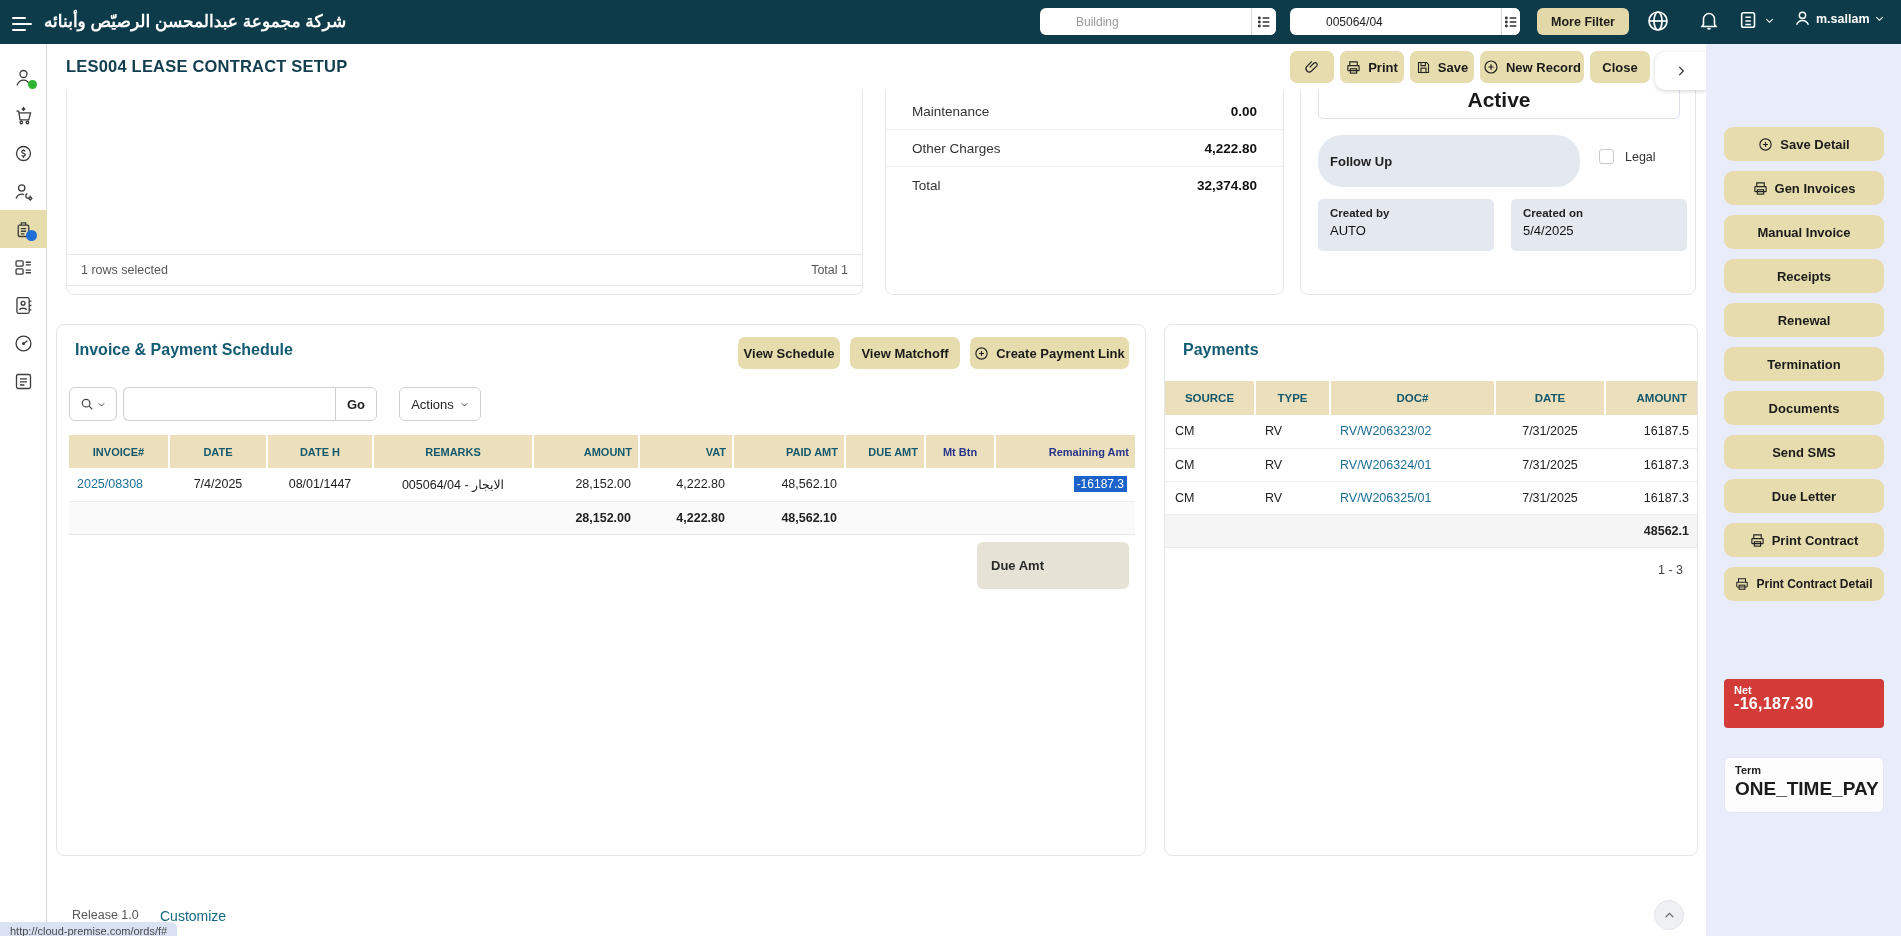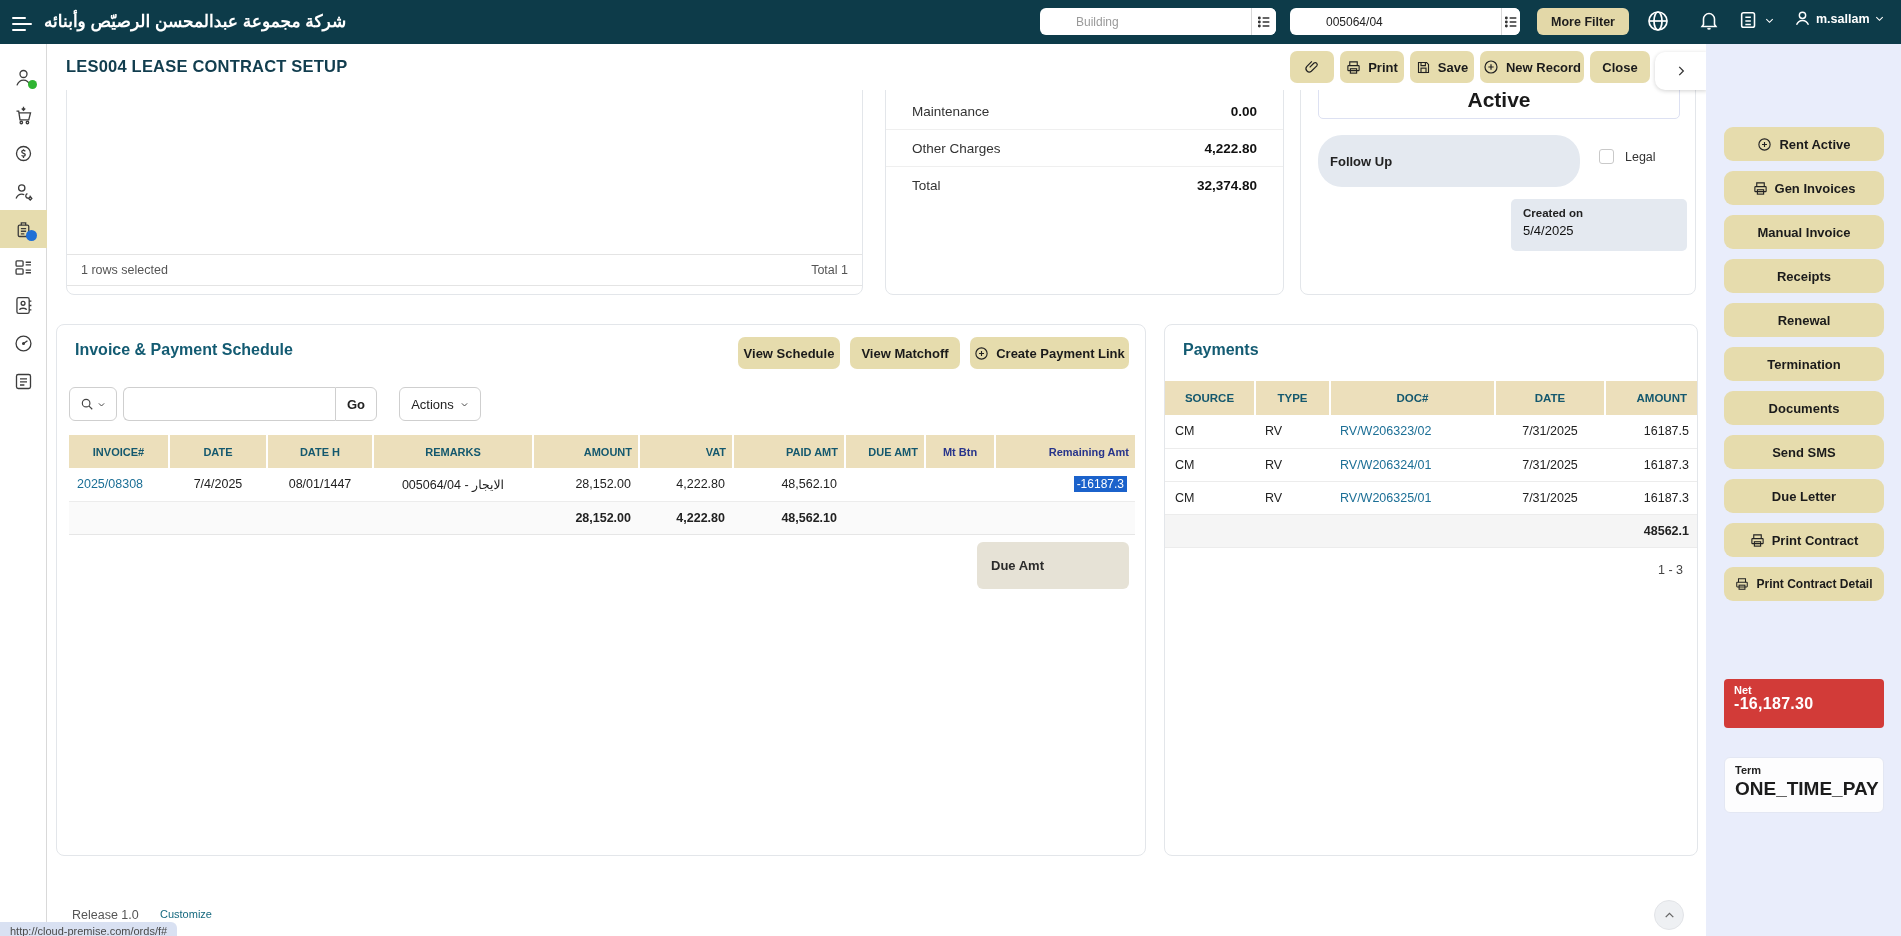--- a/index.html
+++ b/index.html
@@ -94,21 +94,21 @@
   .paytable { position:absolute; left:0; top:56px; width:534px; table-layout:fixed; }
   .paytable th { background:#ecdfbb; color:#14586e; font-size:11.5px; font-weight:bold; height:34px; border-right:2px solid #fff; text-align:center; padding:0 8px; }
   .paytable th:last-child { border-right:none; text-align:right; padding-right:12px; }
   .paytable td { height:33px; font-size:12.5px; color:#222; border-bottom:1px solid #ececec; padding:0 10px; }
   .paytable tr.totals td { background:#f5f5f5; font-weight:bold; }
   .paypage { position:absolute; right:14px; top:238px; font-size:12.5px; color:#444; }
 
   
   .footer { position:absolute; left:47px; top:896px; width:1659px; height:40px; background:#fff; }
   .release { position:absolute; left:25px; top:12px; font-size:12.5px; color:#555; }
-  .customize { position:absolute; left:113px; top:12px; font-size:11px; color:#15697f; cursor:pointer; text-decoration:none; }
+  .customize { position:absolute; left:113px; top:12px; font-size:14px; color:#15697f; cursor:pointer; text-decoration:none; }
   .scrolltop { position:absolute; right:22px; top:4px; width:30px; height:30px; border-radius:50%; background:#eef0f3; border:1px solid #e2e4e8; display:flex; align-items:center; justify-content:center; cursor:pointer; }
   .urltip { position:absolute; left:0; top:922px; height:14px; background:#d9e1f2; border-radius:0 6px 0 0; padding:3px 10px 8px; font-size:11px; color:#4a4a4a; white-space:nowrap; overflow:hidden; z-index:50; }
 
   svg { display:block; }
 </style>
 </head>
 <body>
 
 <div id="app">
 
@@ -317,20 +317,24 @@
           <b>32,374.80</b>
       </div>
     </div>
 
     <div class="card card-status">
       <div class="activebox">Active</div>
       <div class="graybox followup">Follow Up</div>
       <div class="legalwrap">
         <span class="checkbox"></span>
         <span>Legal</span>
+      </div>
+      <div class="graybox created cb1">
+        <div class="clbl">Created by</div>
+        <div class="cval">AUTO</div>
       </div>
       <div class="graybox created cb2">
         <div class="clbl">Created on</div>
         <div class="cval">5/4/2025</div>
       </div>
     </div>
 
     <div class="card card-invoice">
       <div class="sec-title">Invoice &amp; Payment Schedule</div>
       <button class="tan-btn inv-btn" style="left:681px;width:102px;">View Schedule</button>
@@ -478,21 +482,21 @@
   </div>
 
   <div class="rightpanel">
     <button class="tan-btn rp-btn" style="top:83px;">
       <span>
           <svg width="15" height="15" viewBox="0 0 24 24" fill="none" stroke="#222" stroke-width="1.8">
             <circle cx="12" cy="12" r="9"></circle>
             <path d="M12 8v8M8 12h8"></path>
           </svg>
         </span>
-      <span>Rent Active</span>
+      <span>Save Detail</span>
     </button>
     <button class="tan-btn rp-btn" style="top:127px;">
       <span>
           <svg width="15" height="15" viewBox="0 0 24 24" fill="none" stroke="#222" stroke-width="1.8">
             <path d="M6 9V3h12v6"></path>
             <rect x="3" y="9" width="18" height="8" rx="1"></rect>
             <rect x="7" y="14" width="10" height="7"></rect>
           </svg>
         </span>
       <span>Gen Invoices</span>

